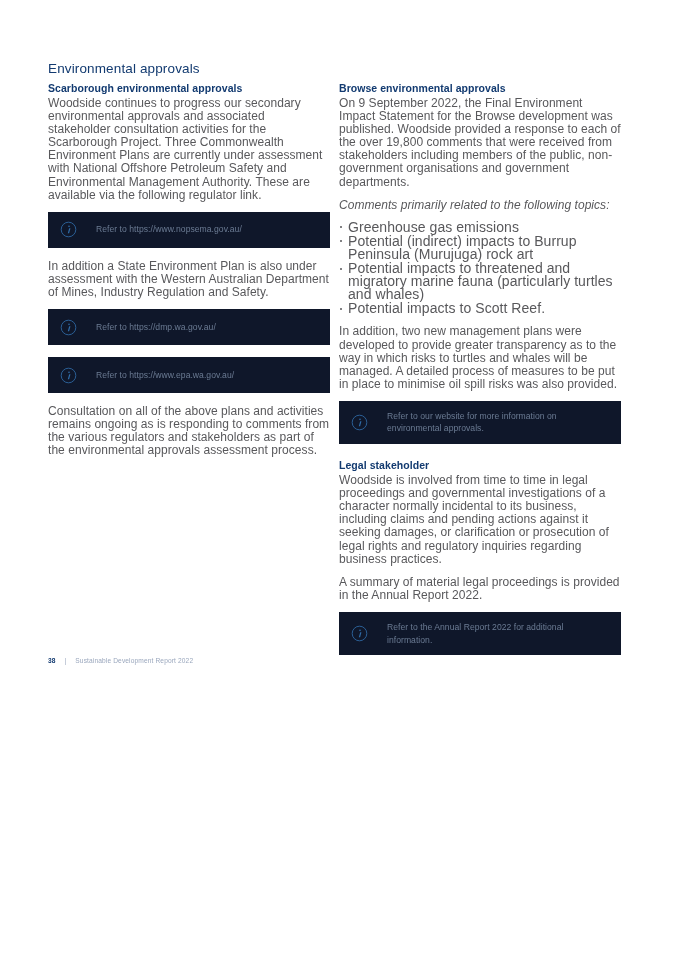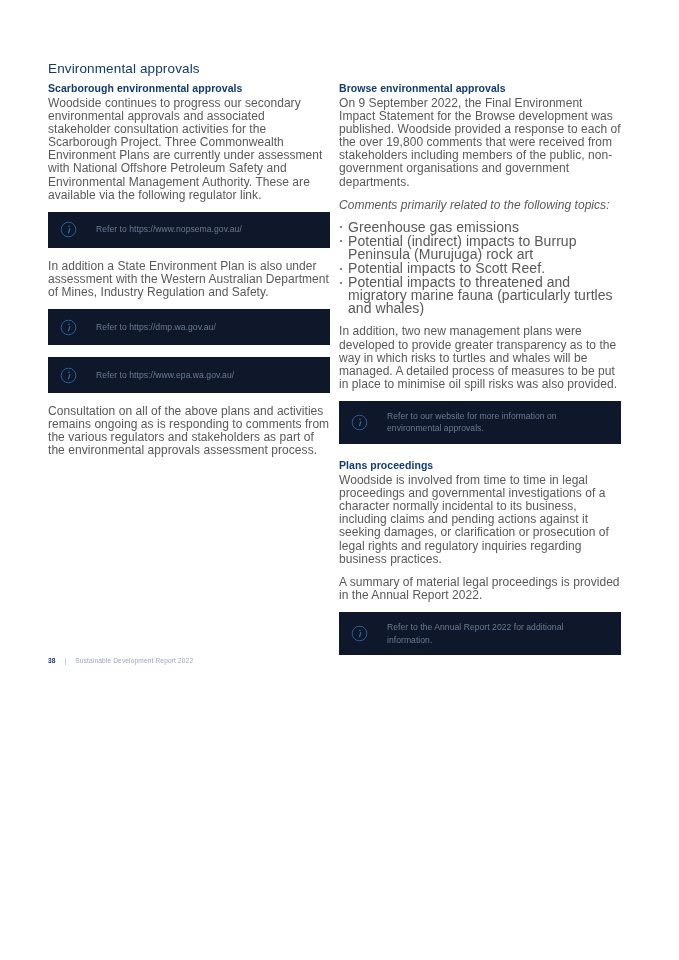--- a/index.html
+++ b/index.html
@@ -218,38 +218,38 @@
 
         <h2 class="sub-title">Browse environmental approvals</h2>
 
         <p class="body">On 9 September 2022, the Final Environment Impact Statement for the Browse development was published. Woodside provided a response to each of the over 19,800 comments that were received from stakeholders including members of the public, non-government organisations and government departments.</p>
 
         <p class="body tight">Comments primarily related to the following topics:</p>
 
         <ul class="bullets">
           <li>Greenhouse gas emissions</li>
           <li>Potential (indirect) impacts to Burrup Peninsula (Murujuga) rock art</li>
+          <li>Potential impacts to threatened and migratory marine fauna (particularly turtles and whales)</li>
           <li>Potential impacts to Scott Reef.</li>
-          <li>Potential impacts to threatened and migratory marine fauna (particularly turtles and whales)</li>
         </ul>
 
         <p class="body">In addition, two new management plans were developed to provide greater transparency as to the way in which risks to turtles and whales will be managed. A detailed process of measures to be put in place to minimise oil spill risks was also provided.</p>
 
         <div class="info-box">
           <span class="icon-wrap">
             <svg viewBox="0 0 20 20" xmlns="http://www.w3.org/2000/svg">
               <circle cx="10" cy="10" r="8.6" fill="none" stroke="#2f6ca8" stroke-width="1"></circle>
               <circle cx="10.6" cy="6.3" r="0.95" fill="#2f6ca8"></circle>
               <path d="M9.2 14.4 L10.8 8.6 L12.3 8.6 L10.7 14.4 Z" fill="#2f6ca8"></path>
             </svg>
           </span>
           <span class="info-text">Refer to our website for more information on environmental approvals.</span>
         </div>
 
-        <h2 class="sub-title spaced">Plans proceedings</h2>
+        <h2 class="sub-title spaced">Legal stakeholder</h2>
 
         <p class="body">Woodside is involved from time to time in legal proceedings and governmental investigations of a character normally incidental to its business, including claims and pending actions against it seeking damages, or clarification or prosecution of legal rights and regulatory inquiries regarding business practices.</p>
 
         <p class="body">A summary of material legal proceedings is provided in the Annual Report 2022.</p>
 
         <div class="info-box">
           <span class="icon-wrap">
             <svg viewBox="0 0 20 20" xmlns="http://www.w3.org/2000/svg">
               <circle cx="10" cy="10" r="8.6" fill="none" stroke="#2f6ca8" stroke-width="1"></circle>
               <circle cx="10.6" cy="6.3" r="0.95" fill="#2f6ca8"></circle>

